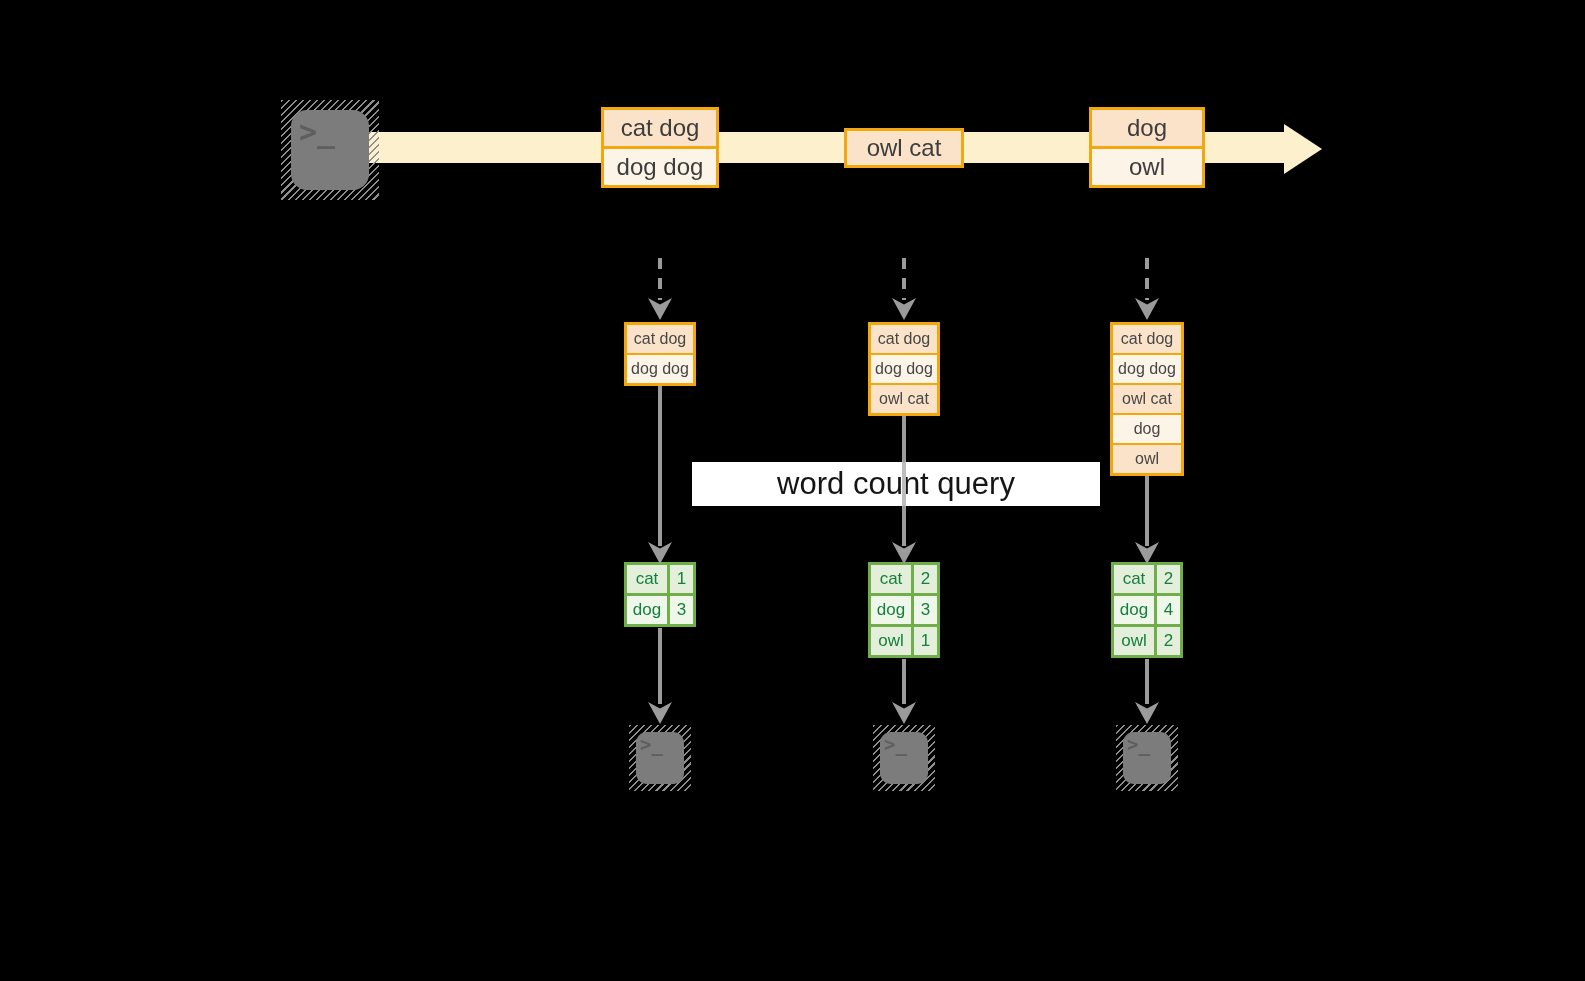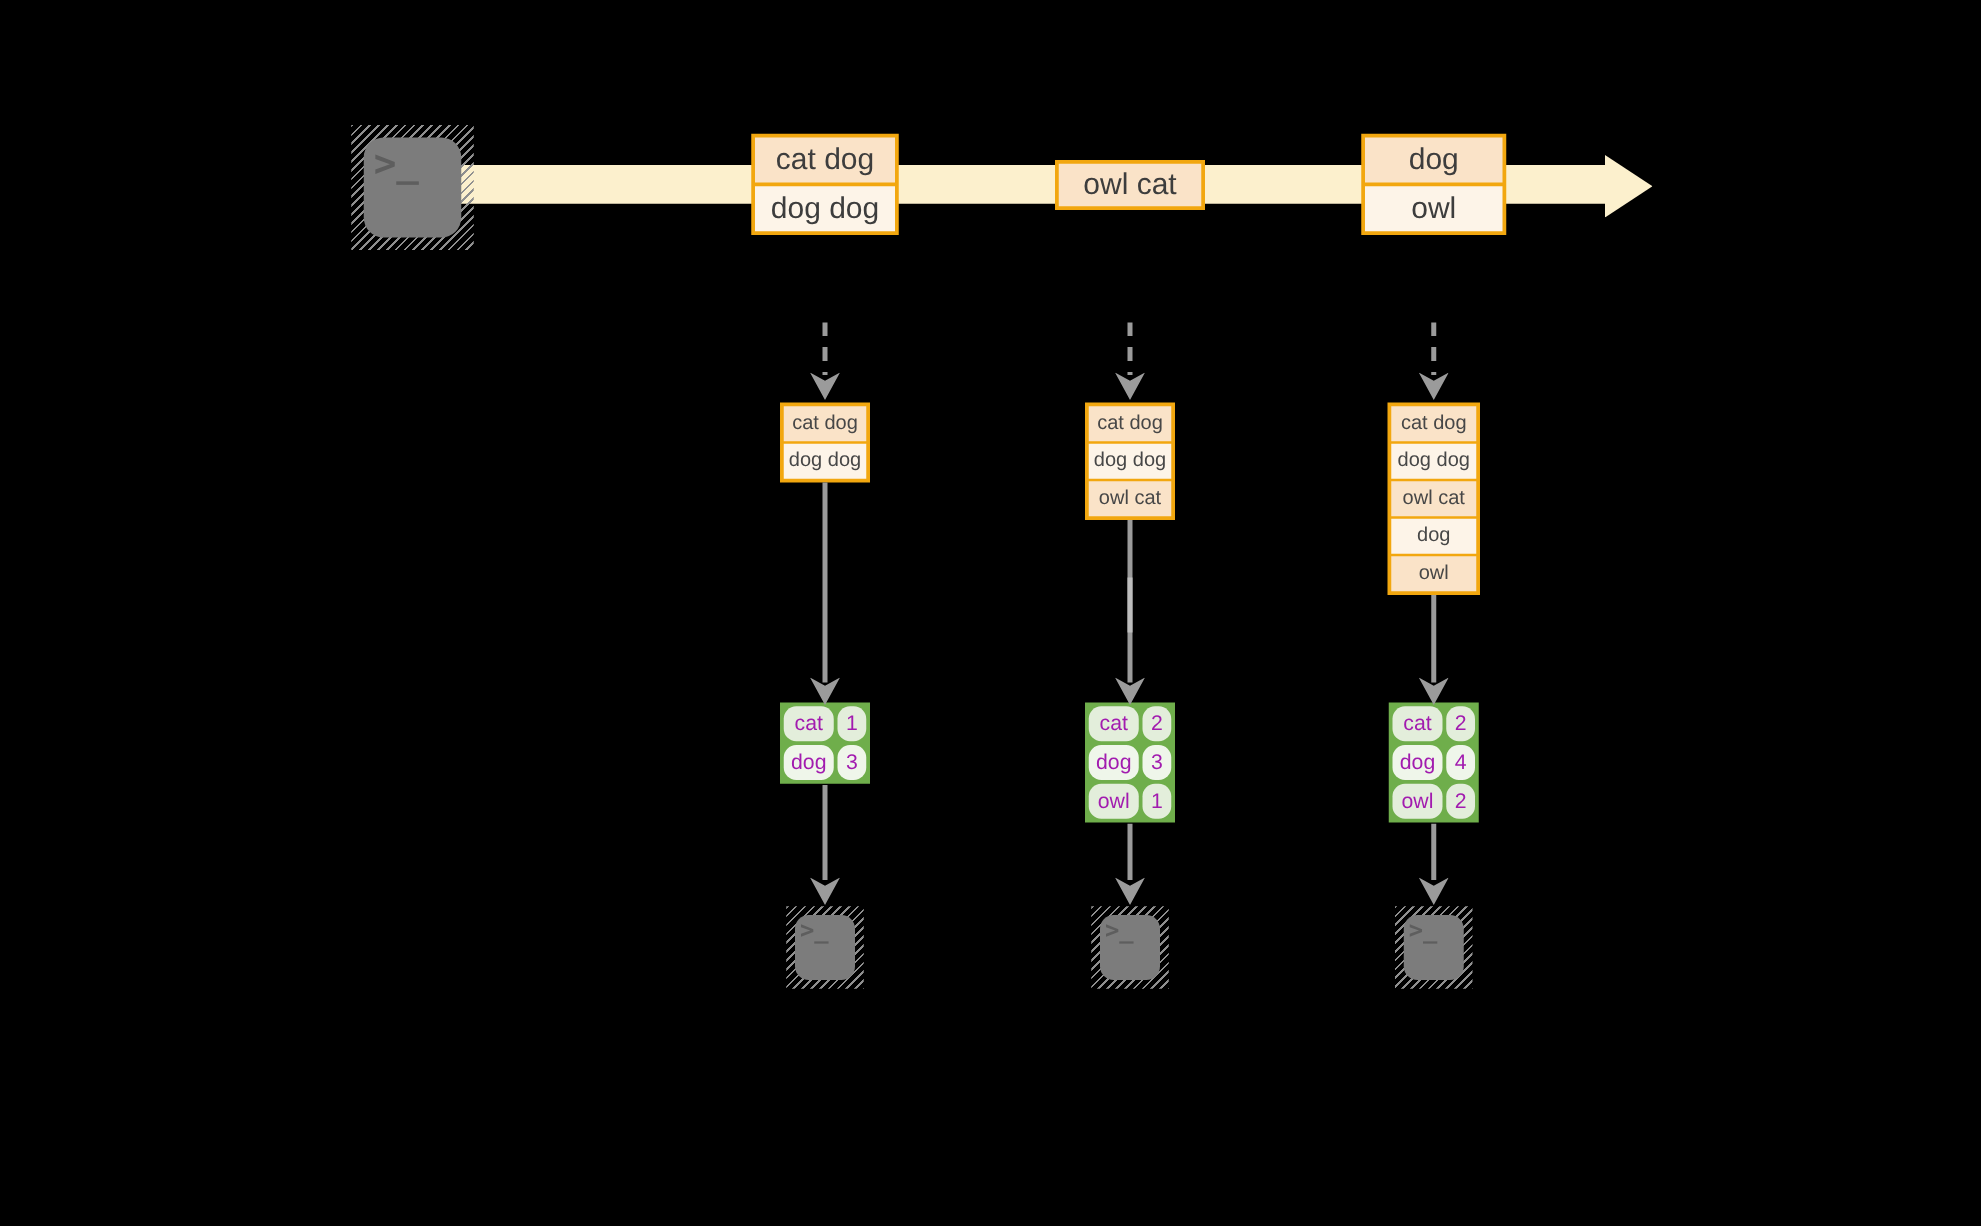--- a/index.html
+++ b/index.html
@@ -26,21 +26,21 @@
   .ahead{position:absolute;width:24px;height:22px;background:#9b9b9b;
     clip-path:polygon(0 0,50% 100%,100% 0,50% 30%);z-index:4;}
   
   .wc-band{position:absolute;left:692px;top:462px;width:408px;height:44px;background:#ffffff;z-index:5;
     display:flex;align-items:center;justify-content:center;}
   .wc-band span{font-size:31px;color:#151515;}
   .band-line{position:absolute;left:902px;top:462px;width:4px;height:44px;background:#bdbdbd;z-index:6;}
   
   .gtab{position:absolute;background:#6fae4b;padding:3px;display:grid;grid-template-columns:1fr 23px;
     gap:3px;box-sizing:border-box;z-index:3;}
-  .gcell{display:flex;align-items:center;justify-content:center;font-size:17px;color:#a21caf;height:28px;border-radius:10px;}
+  .gcell{display:flex;align-items:center;justify-content:center;font-size:17px;color:#15803d;height:28px;}
   .g-dark{background:#e3eedb;}
   .g-light{background:#eff6ea;}
   
   .term{position:absolute;background:repeating-linear-gradient(135deg,#8f8f8f 0 1.5px,transparent 1.5px 5px);z-index:2;}
   .term-body{position:absolute;background:#7c7c7c;}
   .term-big .term-body{inset:10px;border-radius:16px;}
   .term-small .term-body{inset:7px;border-radius:11px;}
   .term-glyph{position:absolute;font-family:"DejaVu Sans Mono",monospace;font-weight:bold;color:#5e5e5e;}
   .term-big .term-glyph{left:18px;top:14px;font-size:30px;}
   .term-small .term-glyph{left:11px;top:8px;font-size:19px;}
@@ -102,20 +102,23 @@
 
   <div class="vline" style="left:658px;top:386px;height:160px"></div>
   <div class="ahead" style="left:648px;top:542px"></div>
 
   <div class="vline" style="left:902px;top:416px;height:130px"></div>
   <div class="ahead" style="left:892px;top:542px"></div>
 
   <div class="vline" style="left:1145px;top:476px;height:70px"></div>
   <div class="ahead" style="left:1135px;top:542px"></div>
 
+  <div class="wc-band">
+    <span>word count query</span>
+  </div>
   <div class="band-line"></div>
 
   <div class="gtab" style="left:624px;top:562px;width:72px;height:65px">
     <div class="gcell g-dark">cat</div>
     <div class="gcell g-dark">1</div>
     <div class="gcell g-light">dog</div>
     <div class="gcell g-light">3</div>
   </div>
 
   <div class="gtab" style="left:868px;top:562px;width:72px;height:96px">

